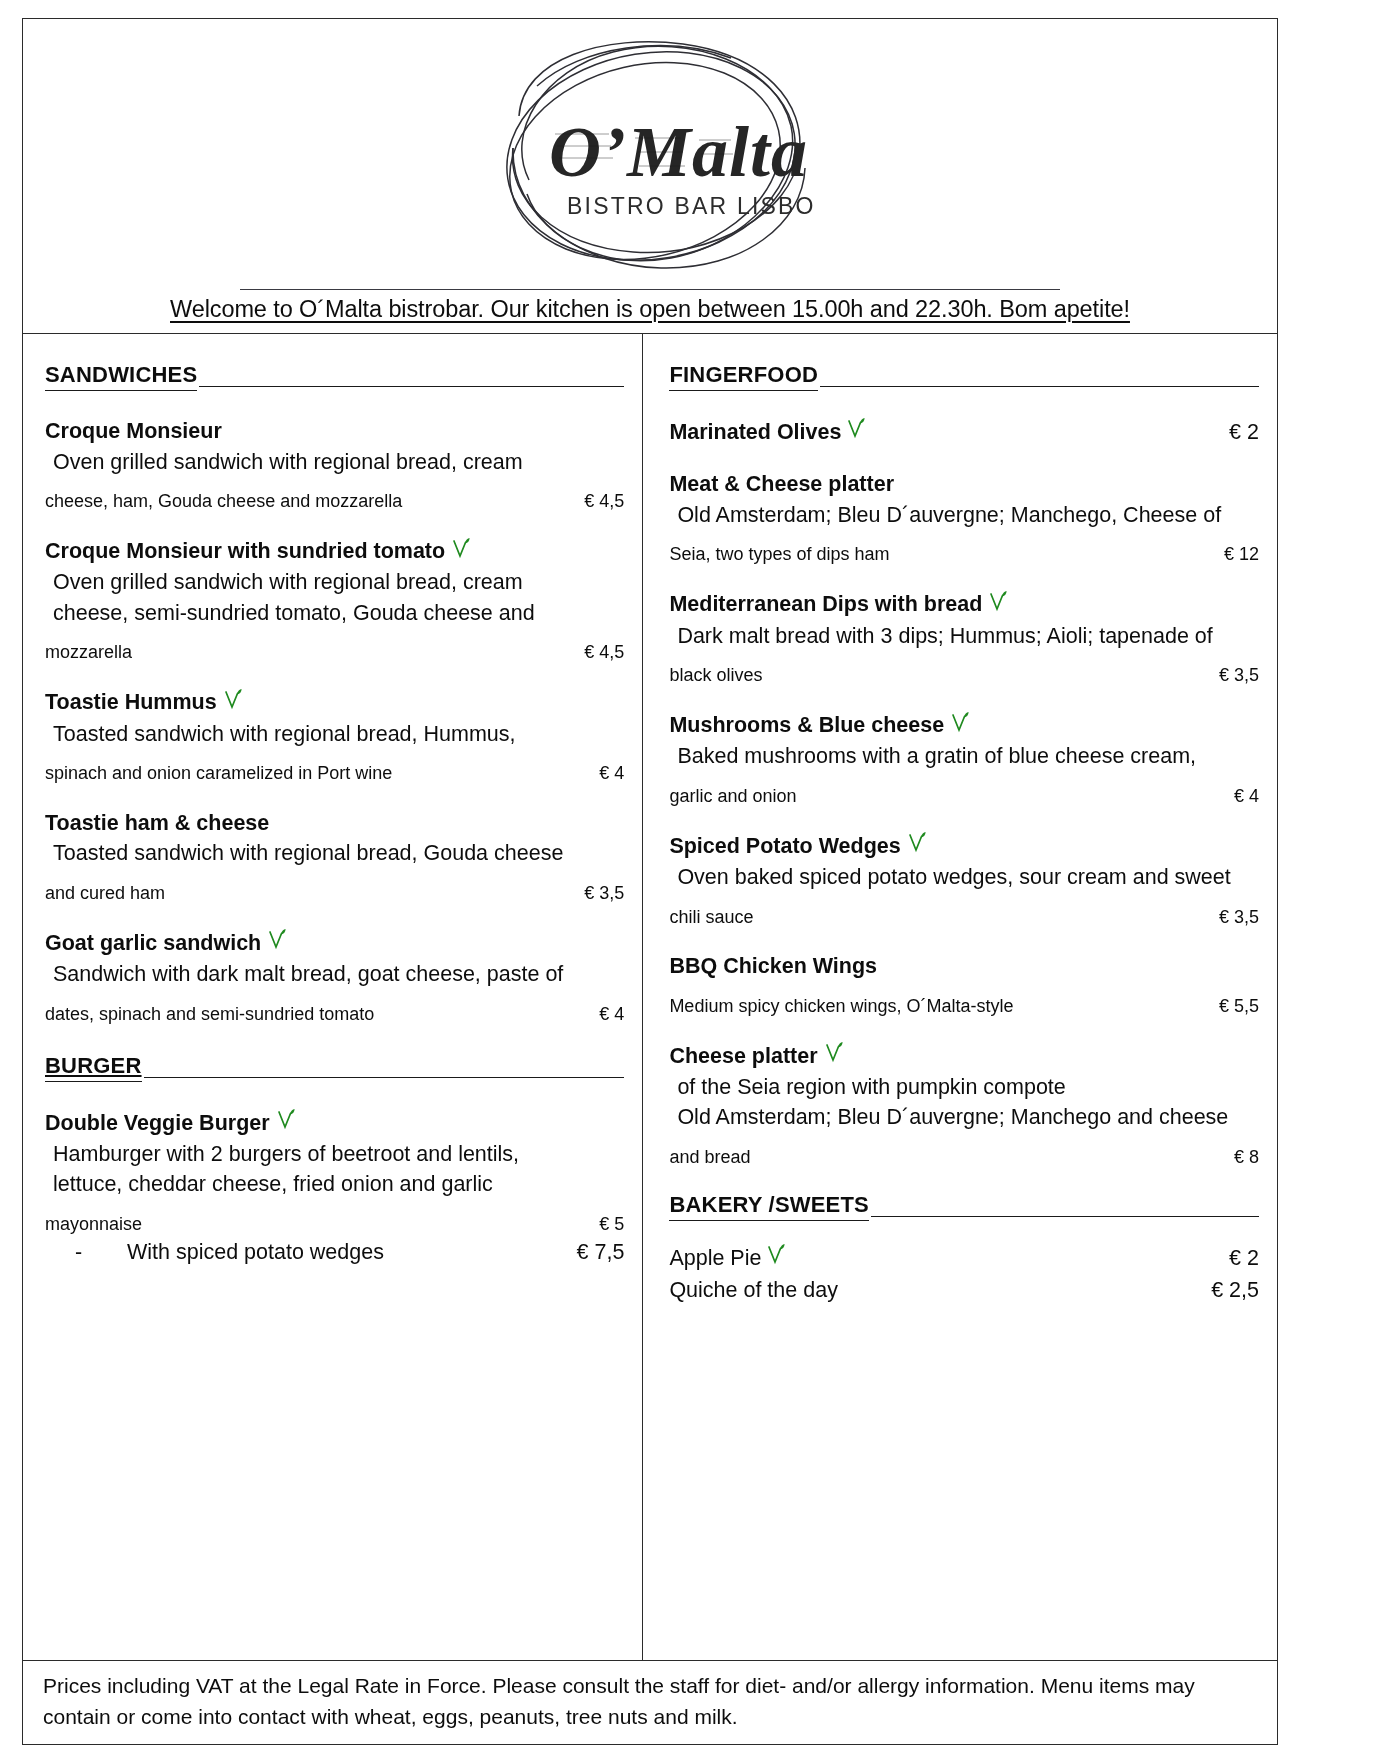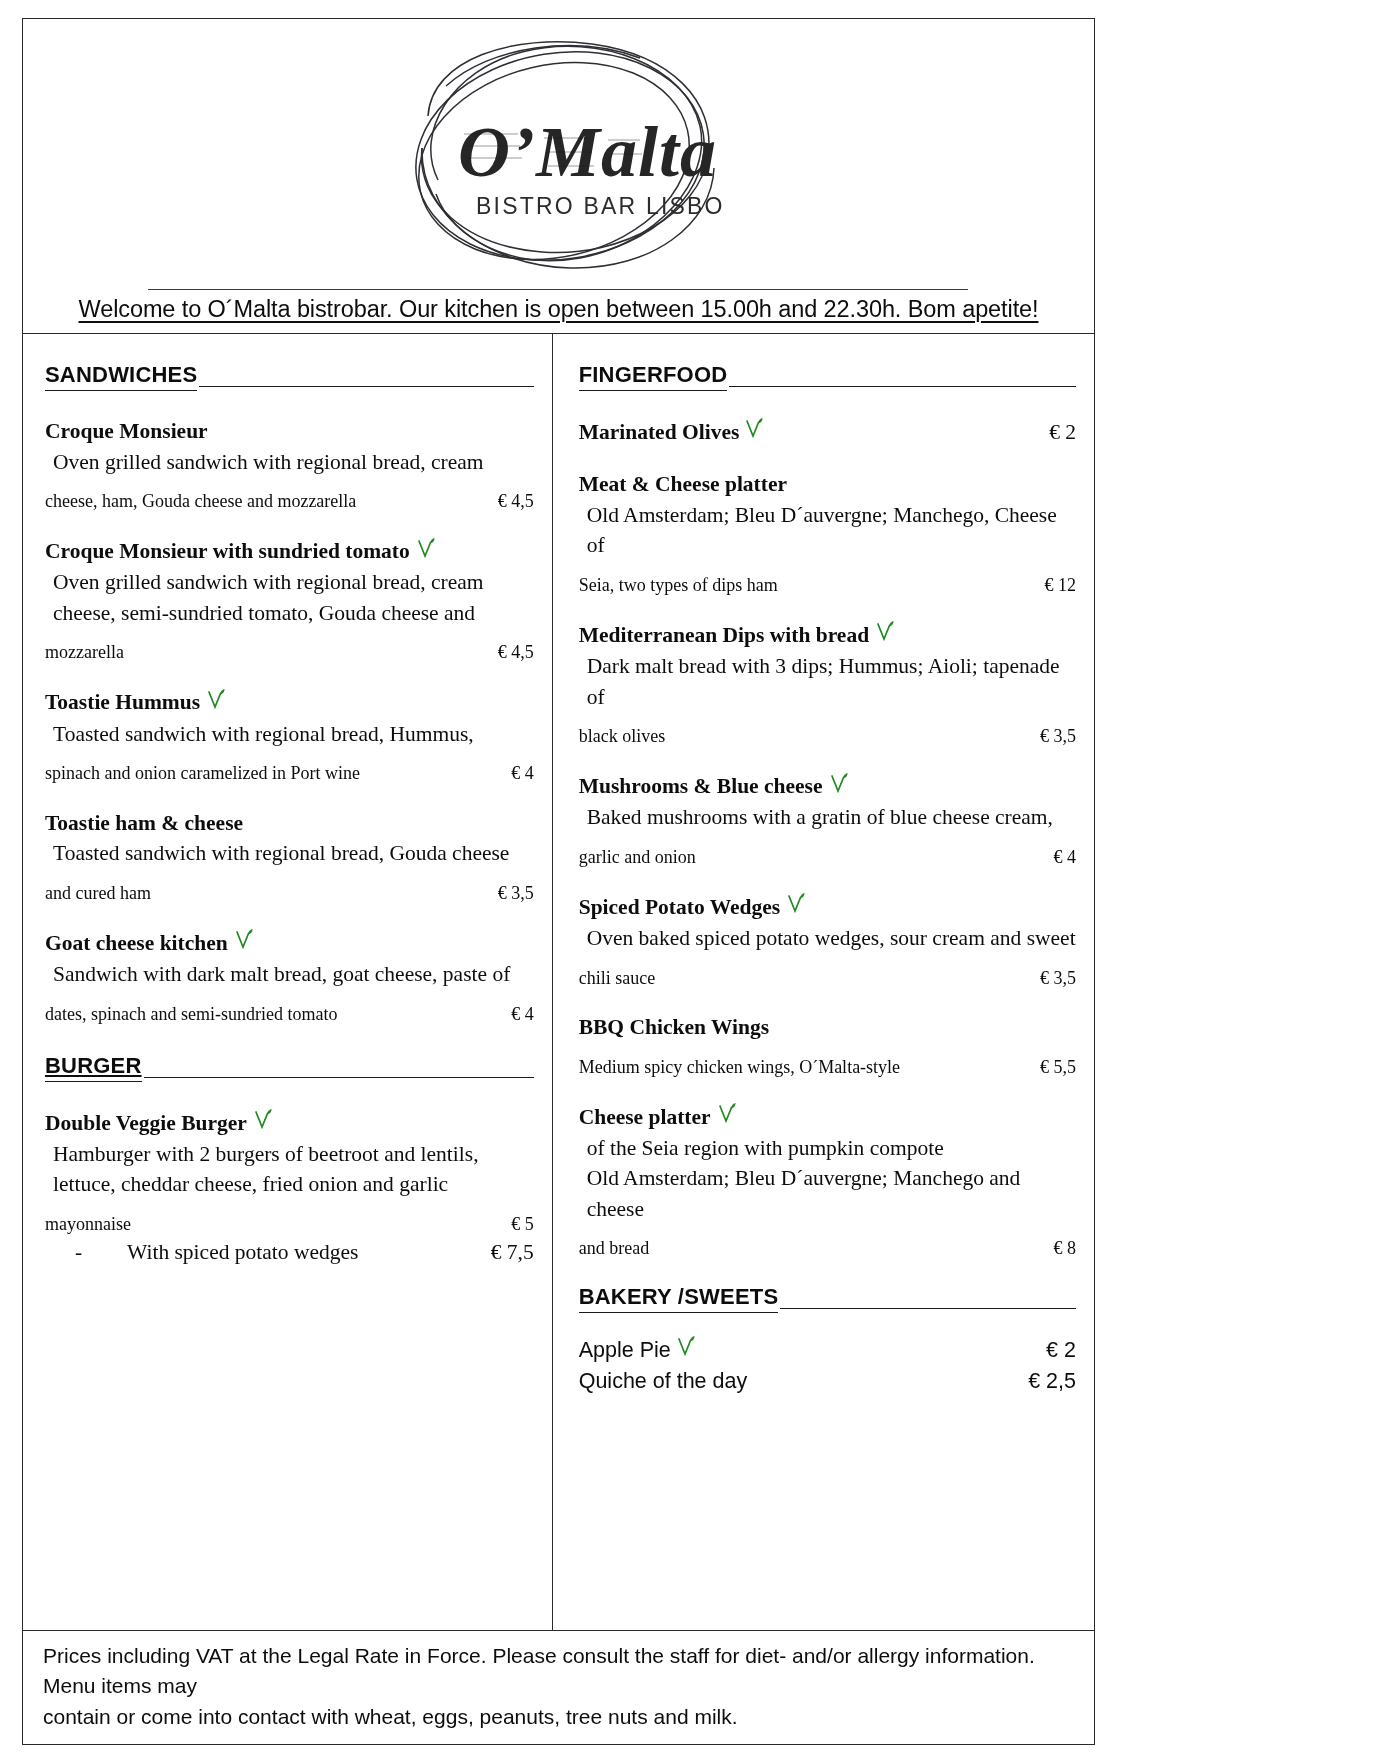--- a/index.html
+++ b/index.html
@@ -13,21 +13,21 @@
   }
   .page {
     width: 1384px;
     height: 1763px;
     box-sizing: border-box;
     position: relative;
     background: #fff;
     padding: 18px 22px 0 22px;
   }
   .menu-table {
-    width: 1073px;
+    width: 1256px;
     border: 1.6px solid #2b2b2b;
     box-sizing: border-box;
     display: flex;
     flex-direction: column;
     height: 1727px;
   }
   
   .header-band {
     border-bottom: 1.6px solid #2b2b2b;
     box-sizing: border-box;
@@ -97,21 +97,21 @@
     margin-left: 2px;
     margin-bottom: 4px;
   }
   .section-head .sh-underline {
     border-bottom: 1.6px solid #1a1a1a;
     padding-bottom: 2px;
   }
   .section-head.tight { margin-bottom: 22px; }
   .section-gap-top { margin-top: 26px; text-decoration: underline; }
 
-  .item { margin-bottom: 22px; font-family: Liberation Serif, serif; }
+  .item { margin-bottom: 22px; }
   .item-title {
     font-size: 21.5px;
     font-weight: bold;
     line-height: 1.38;
     display: flex;
     align-items: center;
     gap: 7px;
   }
   .row {
     display: flex;
@@ -266,21 +266,21 @@
           <div class="desc-line">Toasted sandwich with regional bread, Gouda cheese</div>
           <div class="row">
             <span class="desc">and cured ham</span>
             <span class="spacer"></span>
             <span class="price">€ 3,5</span>
           </div>
         </div>
 
         <div class="item">
           <div class="item-title">
-            <span>Goat cheese kitchen</span>
+            <span>Goat garlic sandwich</span>
             <span class="veg-icon">
               <svg width="19" height="22" viewBox="0 0 19 22">
                   <path d="M2 4 L8 19 L13.5 5.5" fill="none" stroke="#1f8a1f" stroke-width="1.7" stroke-linecap="round"></path>
                   <path d="M13 6 C13.6 2.6 15.6 1.2 17.6 0.9 C17.4 3.6 16.2 5.8 13.2 6.4 Z" fill="#1f8a1f"></path>
                 </svg>
             </span>
           </div>
           <div class="desc-line">Sandwich with dark malt bread, goat cheese, paste of</div>
           <div class="row">
             <span class="desc">dates, spinach and semi-sundried tomato</span>

